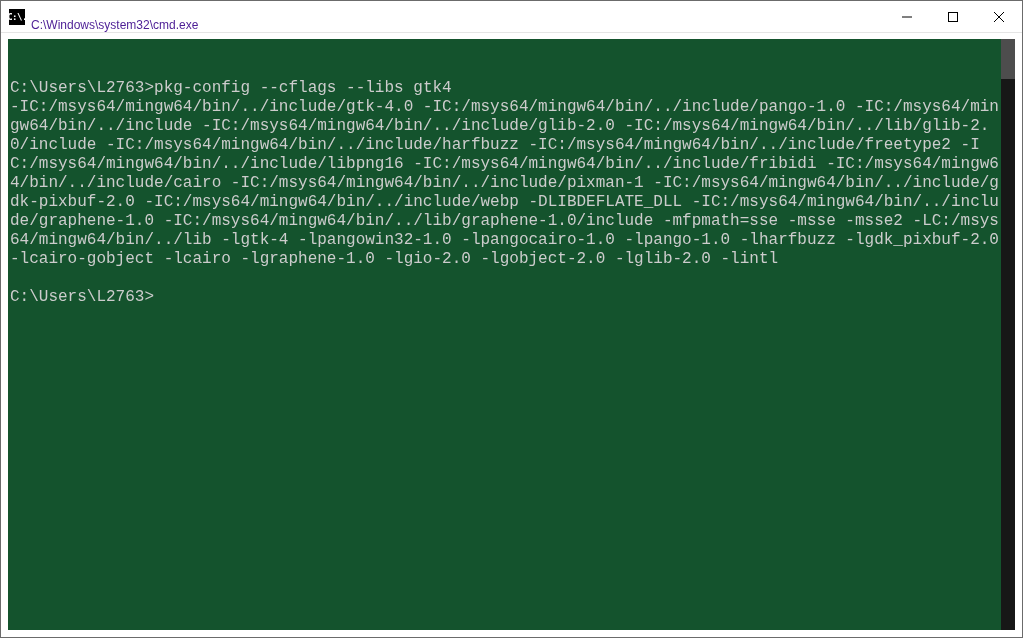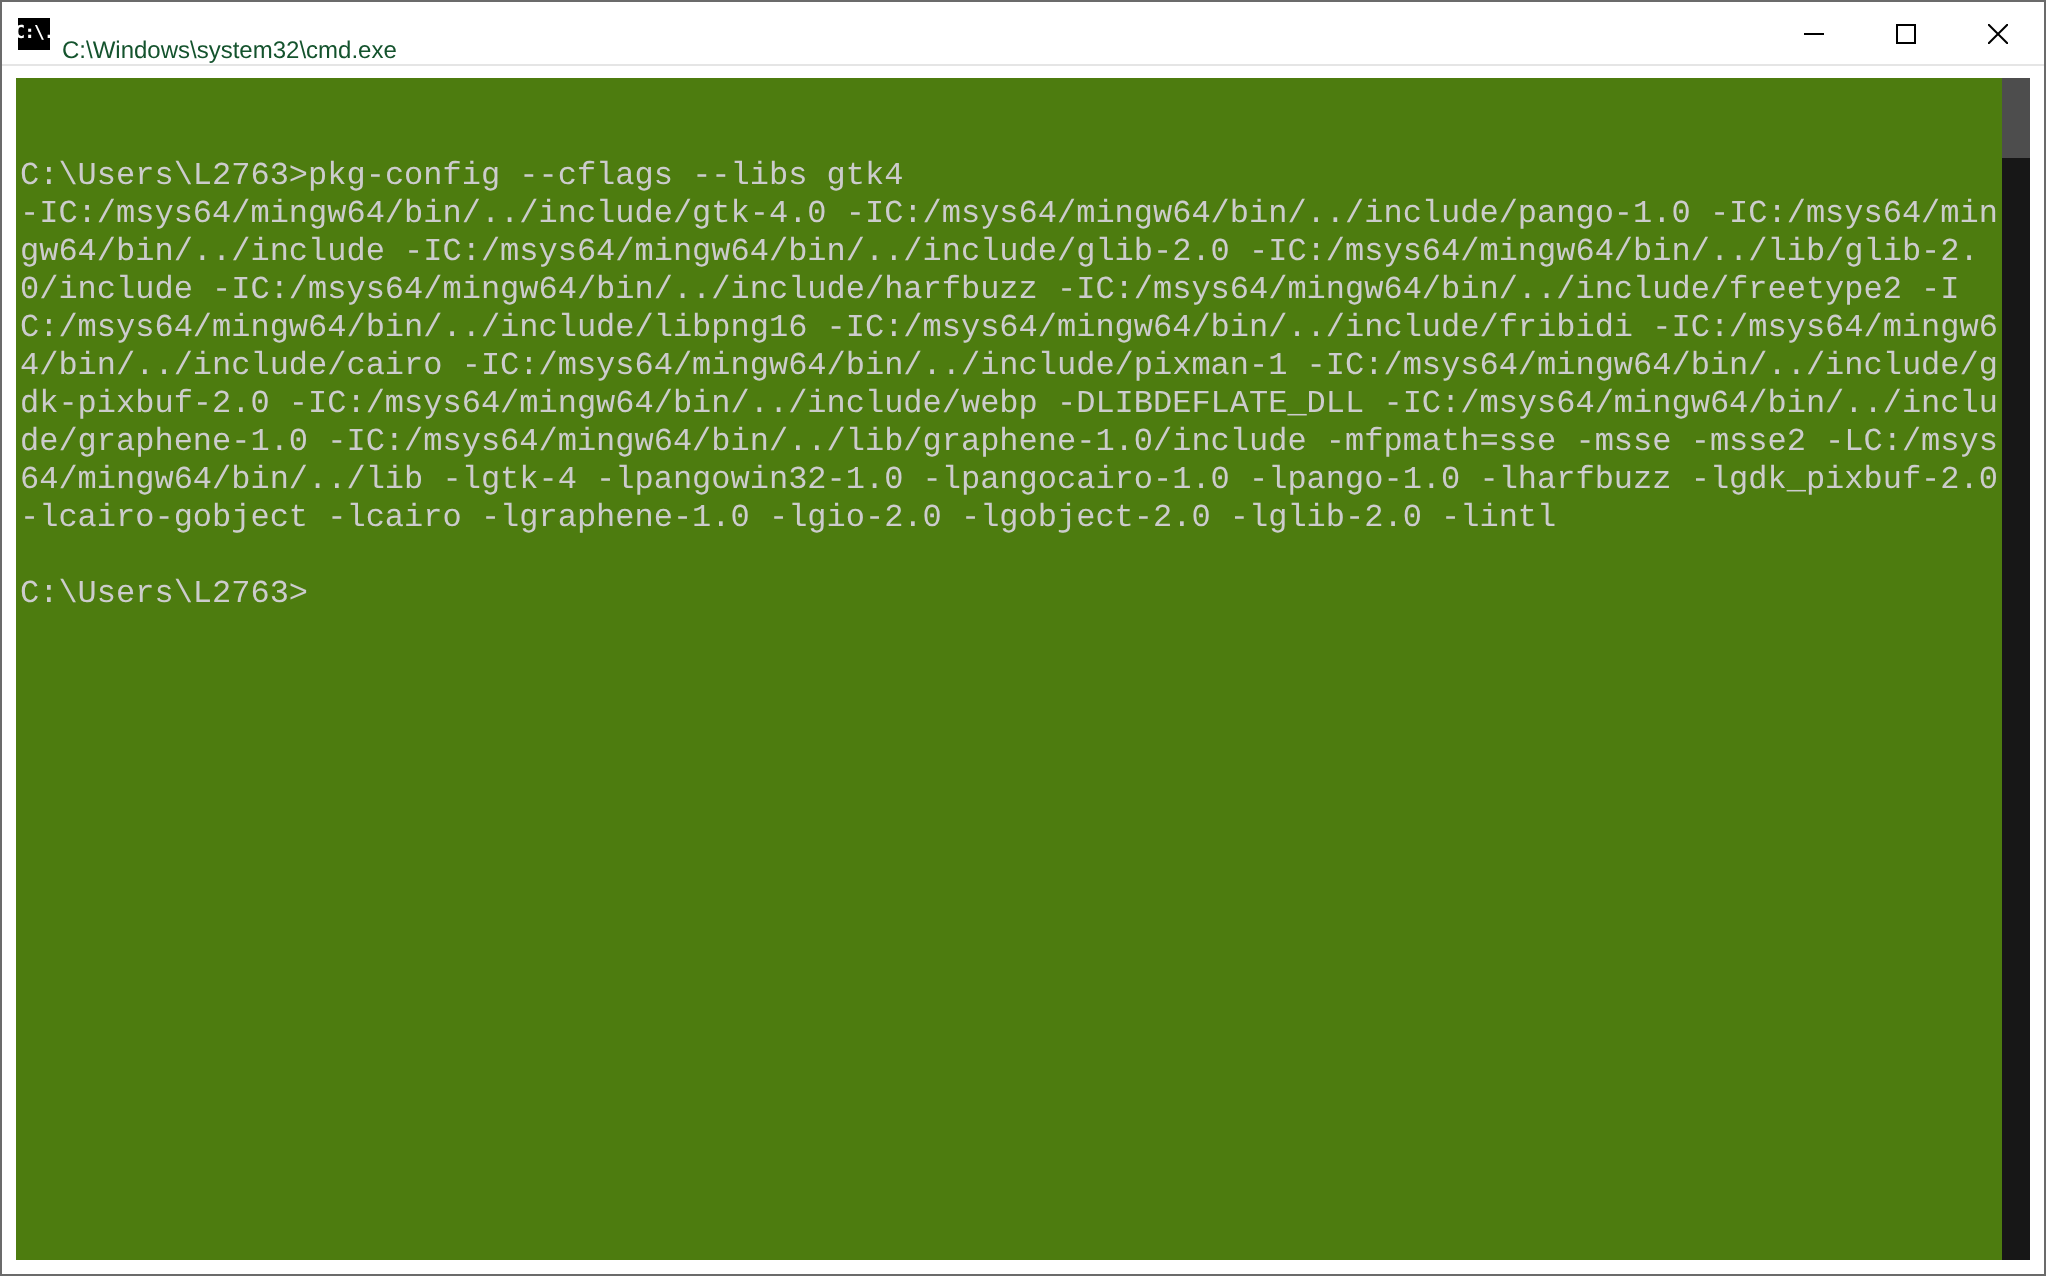--- a/index.html
+++ b/index.html
@@ -40,21 +40,21 @@
       align-items: center;
       justify-content: center;
       font-size: 9px;
       color: #ffffff;
       font-family: Consolas, monospace;
       font-weight: bold;
       letter-spacing: -0.5px;
     }
     .titlebar-text {
       font-size: 12px;
-      color: #14532d;
+      color: #4c1d95;
       flex: 1;
       margin-top: 16px;
     }
     .window-controls {
       display: flex;
       height: 100%;
     }
     .win-btn {
       width: 46px;
       height: 31px;
@@ -72,21 +72,21 @@
       background: #000000;
       position: relative;
       border-top: 6px solid #ffffff;
       border-left: 7px solid #ffffff;
       border-right: 7px solid #ffffff;
       border-bottom: 7px solid #ffffff;
     }
     .terminal {
       width: 100%;
       height: 100%;
-      background: #4d7c0f;
+      background: #14532d;
       color: #cccccc;
       font-family: Consolas, "Courier New", monospace;
       font-size: 16px;
       line-height: 19px;
       padding: 2px 0 0 2px;
       overflow: hidden;
       white-space: pre-wrap;
       word-break: break-all;
       position: relative;
     }

